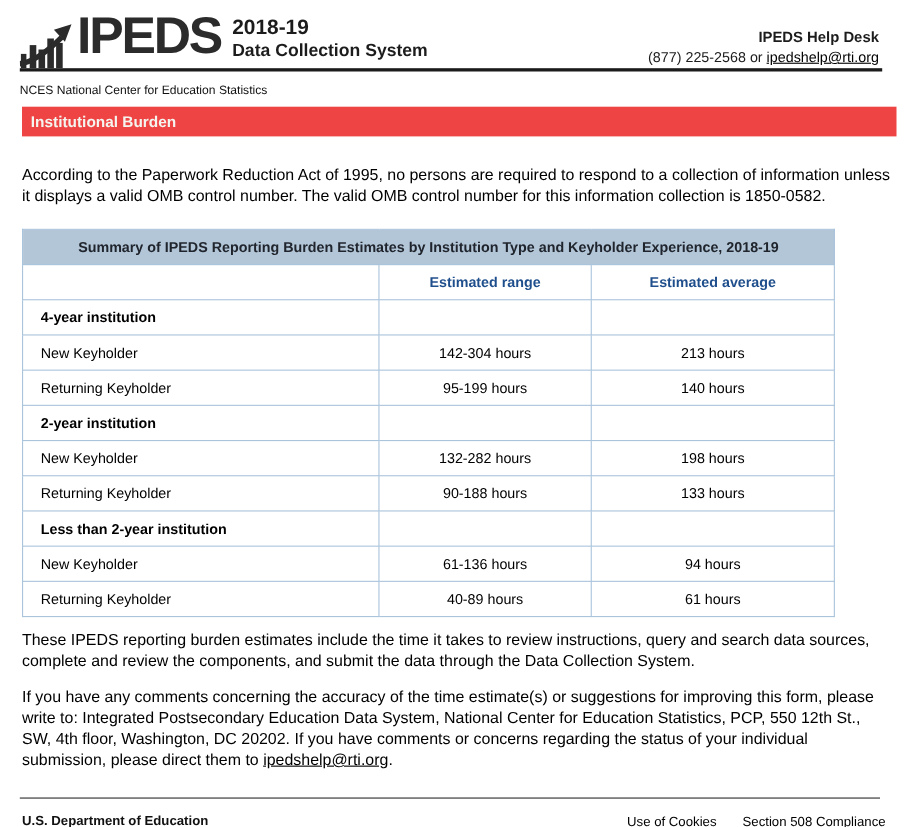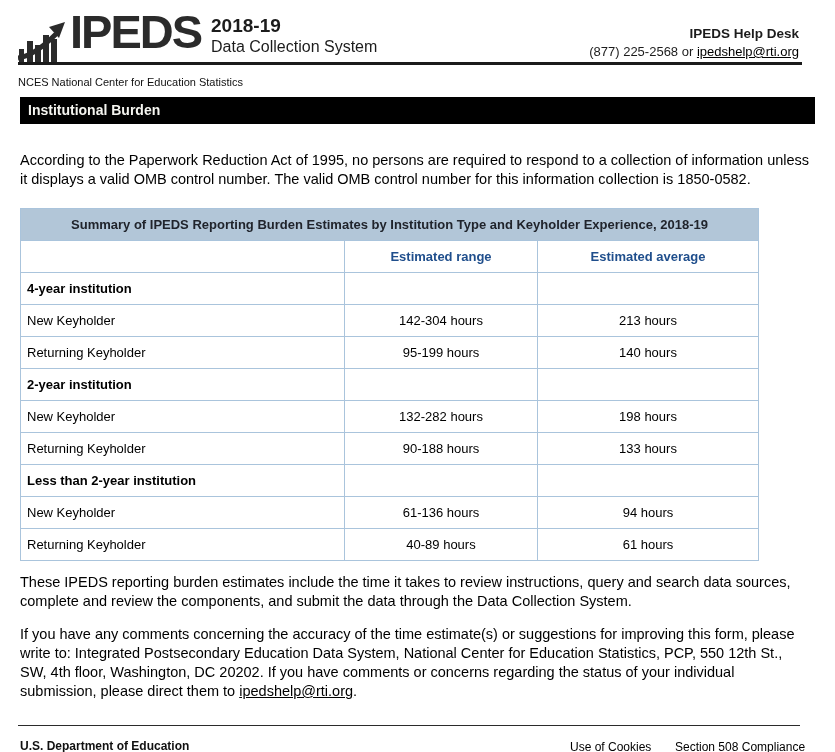--- a/index.html
+++ b/index.html
@@ -11,40 +11,40 @@
   }
   
   .header { display:flex; justify-content:space-between; align-items:flex-start;
             padding:10px 36px 0 18px; height:62px; }
   .logo-row { display:flex; align-items:flex-start; }
   .logo-icon { margin-top:8px; }
   .ipeds-word { font-size:47px; font-weight:bold; letter-spacing:-2px;
                 color:#2b2b2b; line-height:0.95; margin-left:2px; }
   .logo-sub { margin-left:10px; margin-top:5px; color:#1c1c1c; }
   .logo-year { font-size:19px; font-weight:bold; line-height:1.15; }
-  .logo-system { font-size:16px; font-weight:normal; line-height:1.2; }
+  .logo-system { font-size:16px; font-weight:bold; line-height:1.2; }
   .help-block { text-align:right; margin-top:16px; }
   .help-title { font-size:13.5px; font-weight:bold; color:#1c1c1c; }
   .help-line { font-size:13px; margin-top:3px; color:#1c1c1c; }
   .help-line a, .email-link { color:#000; text-decoration:underline; cursor:pointer; }
   
   .rule-thick { border-top:3px solid #1b1b1b; margin:0 33px 0 18px; }
   .rule-thin  { border-top:1px solid #2b2b2b; margin:24px 35px 0 18px; }
   
   .nces-line { font-size:11px; margin:11px 0 0 18px; color:#111; }
-  .page-title-bar { margin:9px 20px 0 20px; background:#000000; color:#f5f5f0;
+  .page-title-bar { margin:9px 20px 0 20px; background:#ef4444; color:#f5f5f0;
                     font-size:14px; font-weight:bold; padding:5px 16px 6px 8px; }
   
   .para { margin:27px 20px 0 20px; font-size:14.5px; line-height:19px; width:792px; }
   .para-mid { margin-top:12px; }
   .para-last { margin-top:14px; }
   
   table.burden { margin:19px 0 0 20px; width:738px; border-collapse:collapse;
                  font-size:13px; table-layout:fixed; }
-  table.burden td { border:1px solid #aac4dc; height:32px; padding:3px 6px; }
+  table.burden td { border:1px solid #aac4dc; height:32px; padding:3px 16px; }
   td.tbl-title { background:#b2c6d8; text-align:center; font-weight:bold;
                  color:#20242c; font-size:13px; }
   td.colhead { text-align:center; font-weight:bold; color:#1f4e8c; }
   td.group-label { font-weight:bold; padding-left:6px; }
   td.item-label { padding-left:26px; }
   td.val { text-align:center; }
   col.c1 { width:324px; } col.c2 { width:193px; } col.c3 { width:221px; }
   
   .footer { display:flex; justify-content:space-between; margin:13px 38px 0 20px; }
   .dept { font-size:12px; font-weight:bold; color:#111; }

